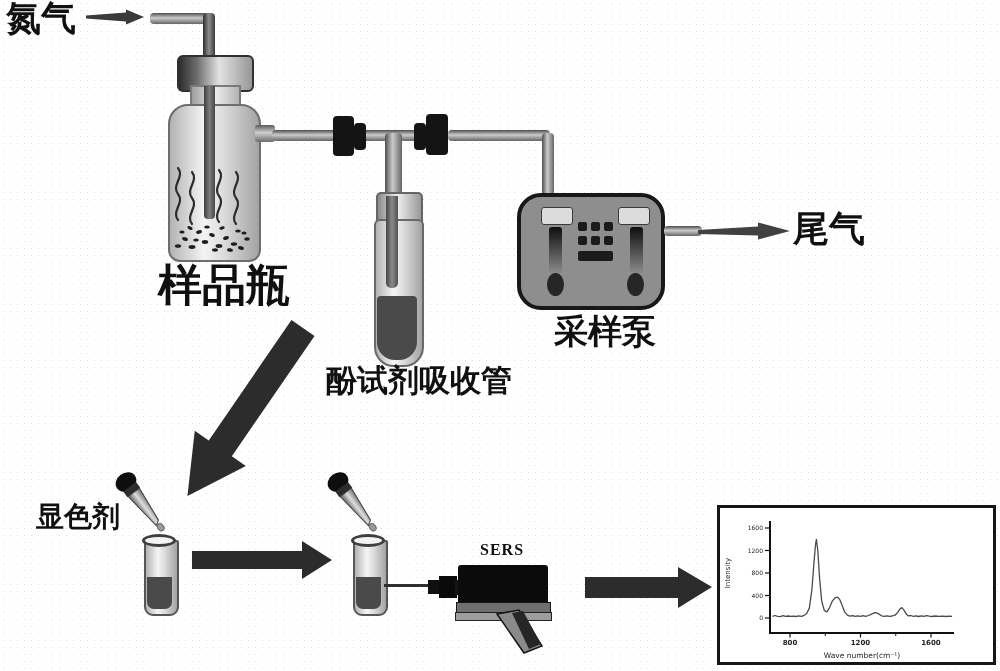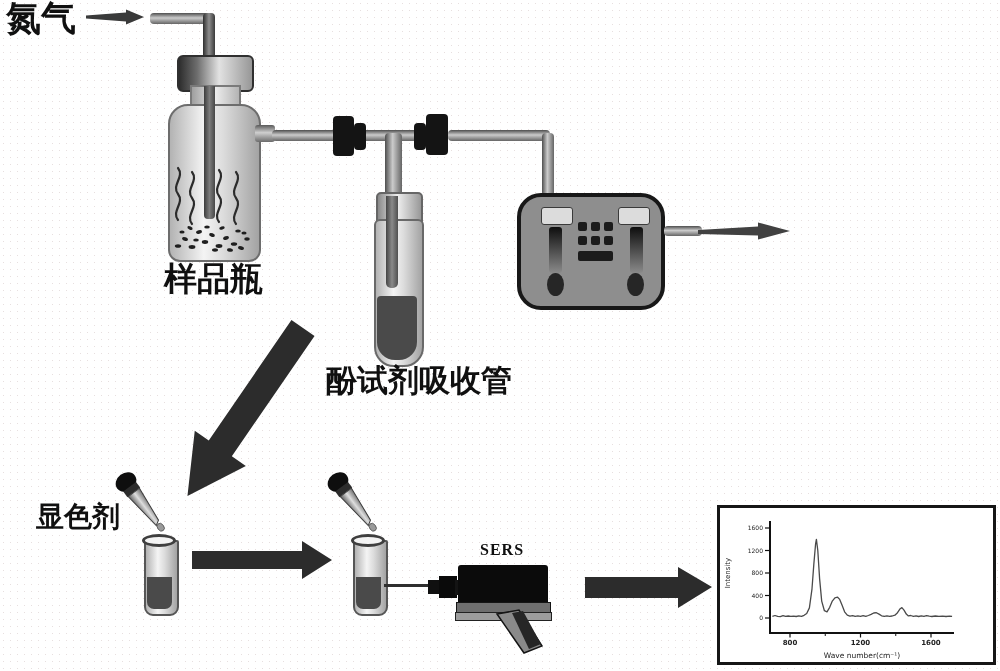--- a/index.html
+++ b/index.html
@@ -30,21 +30,21 @@
   <div class="lbl" style="left:6px;top:0px;font-size:35px;">氮气</div>
 
   <div class="pipe-h" style="left:150px;top:13px;width:62px;"></div>
   <div class="pipe-v dark" style="left:203px;top:13px;height:77px;"></div>
 
   <div class="abs-el" style="left:177px;top:55px;width:73px;height:33px;border-radius:6px;border:2px solid #303030;background:linear-gradient(90deg,#2d2d2d,#6e6e6e 25%,#e2e2e2 55%,#979797);"></div>
   <div class="abs-el" style="left:190px;top:85px;width:47px;height:23px;border:2px solid #7a7a7a;background:linear-gradient(90deg,#9f9f9f,#ececec 50%,#b3b3b3);"></div>
   <div class="abs-el glass" style="left:168px;top:104px;width:89px;height:154px;border:2px solid #6d6d6d;border-radius:20px 20px 12px 12px;"></div>
   <div class="abs-el" style="left:204px;top:86px;width:11px;height:133px;background:linear-gradient(90deg,#3c3c3c,#7d7d7d 50%,#474747);border-radius:0 0 4px 4px;"></div>
   <div class="abs-el" style="left:255px;top:125px;width:20px;height:17px;background:linear-gradient(180deg,#595959,#cfcfcf 45%,#6b6b6b);border-radius:3px;"></div>
-  <div class="lbl" style="left:164px;top:262px;font-size:33px;text-align:center;">样品瓶</div>
+  <div class="lbl" style="left:158px;top:262px;font-size:44px;text-align:center;">样品瓶</div>
 
   <div class="pipe-h" style="left:272px;top:130px;width:176px;"></div>
   <div class="fitting" style="left:333px;top:116px;width:21px;height:40px;"></div>
   <div class="fitting" style="left:354px;top:123px;width:12px;height:27px;"></div>
   <div class="fitting" style="left:414px;top:123px;width:12px;height:27px;"></div>
   <div class="fitting" style="left:426px;top:114px;width:22px;height:41px;"></div>
   <div class="pipe-v" style="left:385px;top:133px;width:17px;height:64px;"></div>
   <div class="pipe-h" style="left:448px;top:130px;width:102px;"></div>
   <div class="pipe-v" style="left:542px;top:133px;height:63px;"></div>
 
@@ -61,22 +61,24 @@
   <div class="abs-el" style="left:630px;top:227px;width:13px;height:46px;background:linear-gradient(180deg,#0e0e0e,#8a8a8a);border-radius:3px;"></div>
   <div class="key" style="left:578px;top:222px;"></div>
   <div class="key" style="left:591px;top:222px;"></div>
   <div class="key" style="left:604px;top:222px;"></div>
   <div class="key" style="left:578px;top:236px;"></div>
   <div class="key" style="left:591px;top:236px;"></div>
   <div class="key" style="left:604px;top:236px;"></div>
   <div class="key" style="left:578px;top:251px;width:35px;height:10px;"></div>
   <div class="abs-el" style="left:547px;top:273px;width:17px;height:23px;background:#262626;border-radius:50%;"></div>
   <div class="abs-el" style="left:627px;top:273px;width:17px;height:23px;background:#262626;border-radius:50%;"></div>
+  <div class="lbl" style="left:554px;top:314px;font-size:34px;">采样泵</div>
 
   <div class="pipe-h" style="left:664px;top:226px;width:38px;height:10px;"></div>
+  <div class="lbl" style="left:793px;top:210px;font-size:36px;">尾气</div>
 
   <div class="lbl" style="left:36px;top:502px;font-size:28px;">显色剂</div>
 
   <div class="abs-el glass" style="left:144px;top:540px;width:31px;height:72px;border:2px solid #565656;border-radius:2px 2px 9px 9px;"></div>
   <div class="abs-el" style="left:147px;top:577px;width:25px;height:32px;background:#4a4a4a;border-radius:0 0 7px 7px;"></div>
   <div class="abs-el" style="left:142px;top:534px;width:34px;height:13px;border:3px solid #3f3f3f;border-radius:50%;background:#f3f3f3;box-sizing:border-box;"></div>
 
   <div class="abs-el glass" style="left:353px;top:540px;width:31px;height:72px;border:2px solid #565656;border-radius:2px 2px 9px 9px;"></div>
   <div class="abs-el" style="left:356px;top:577px;width:25px;height:32px;background:#4a4a4a;border-radius:0 0 7px 7px;"></div>
   <div class="abs-el" style="left:351px;top:534px;width:34px;height:13px;border:3px solid #3f3f3f;border-radius:50%;background:#f3f3f3;box-sizing:border-box;"></div>

